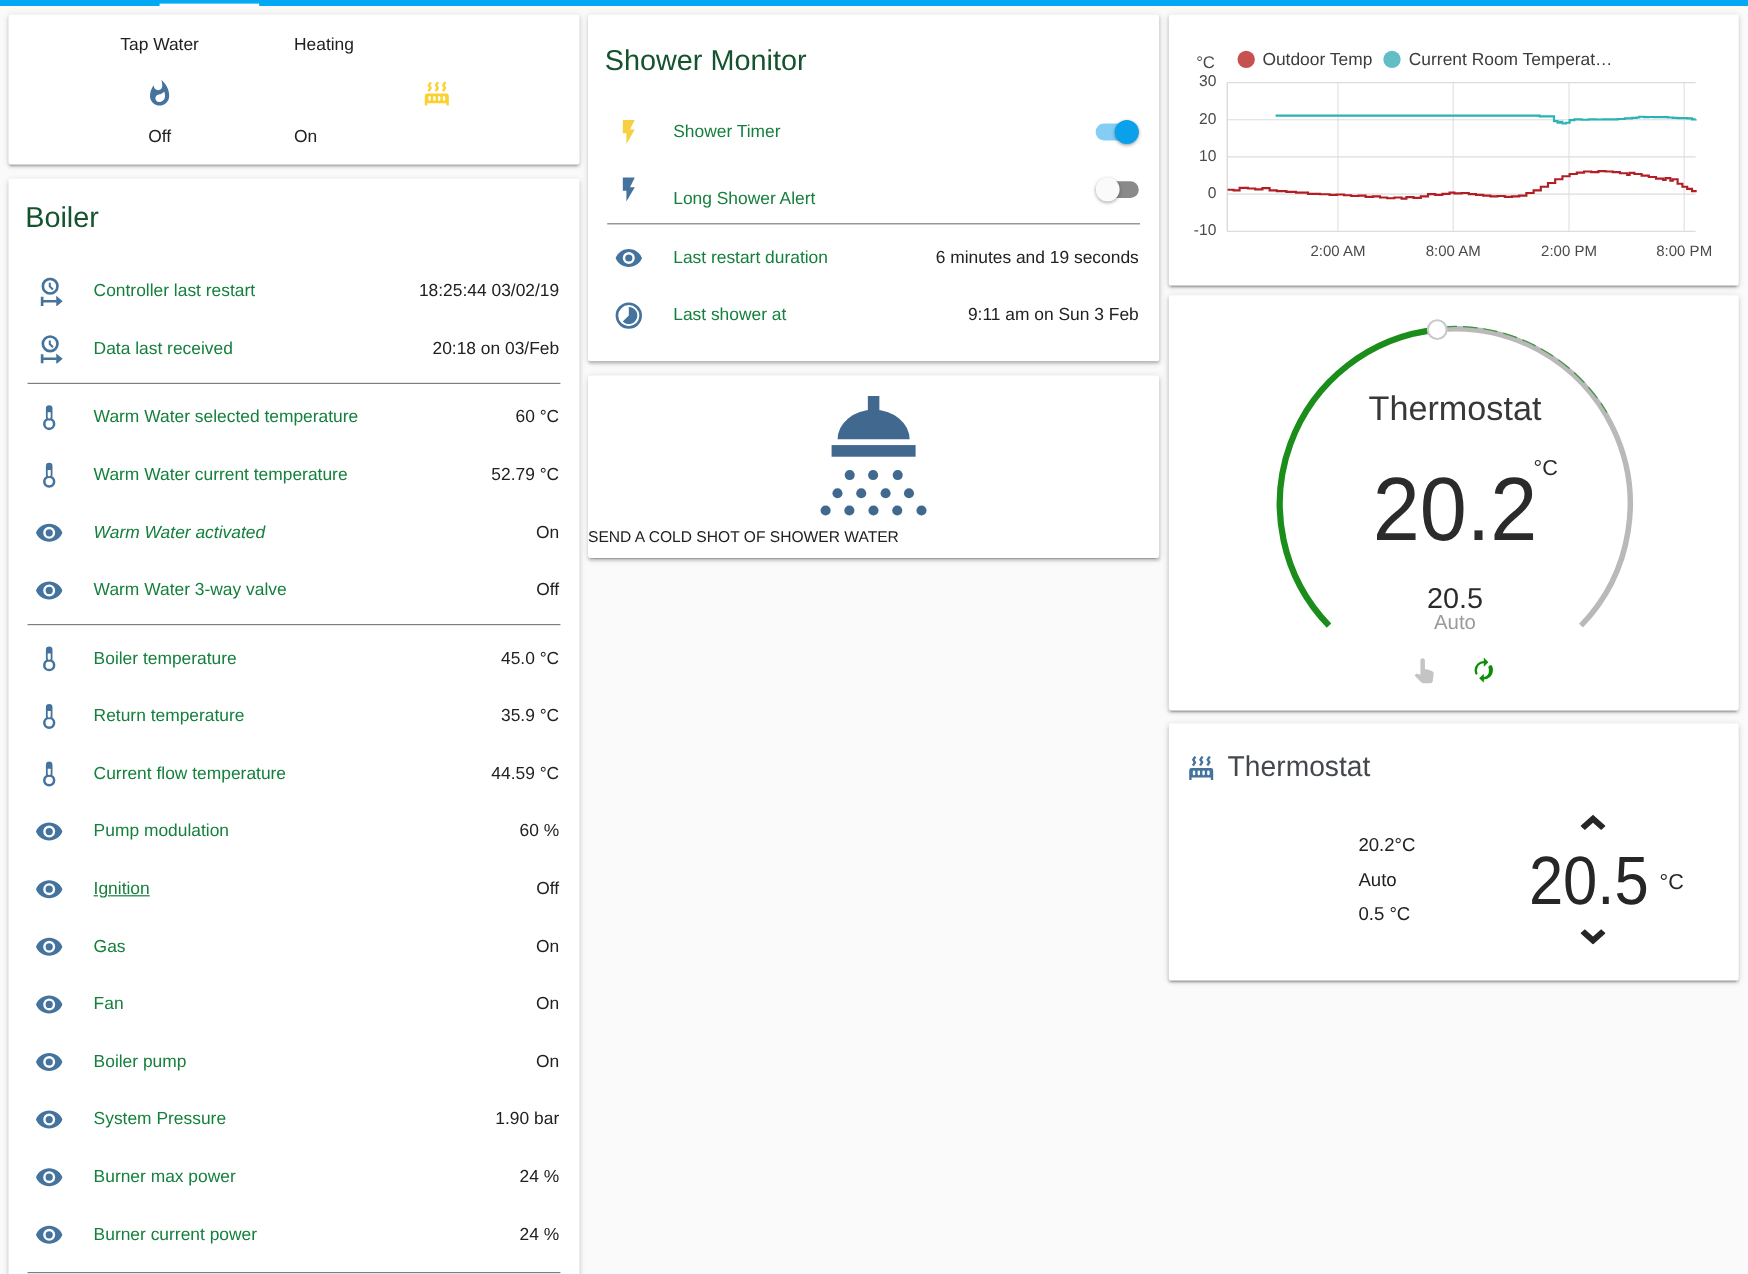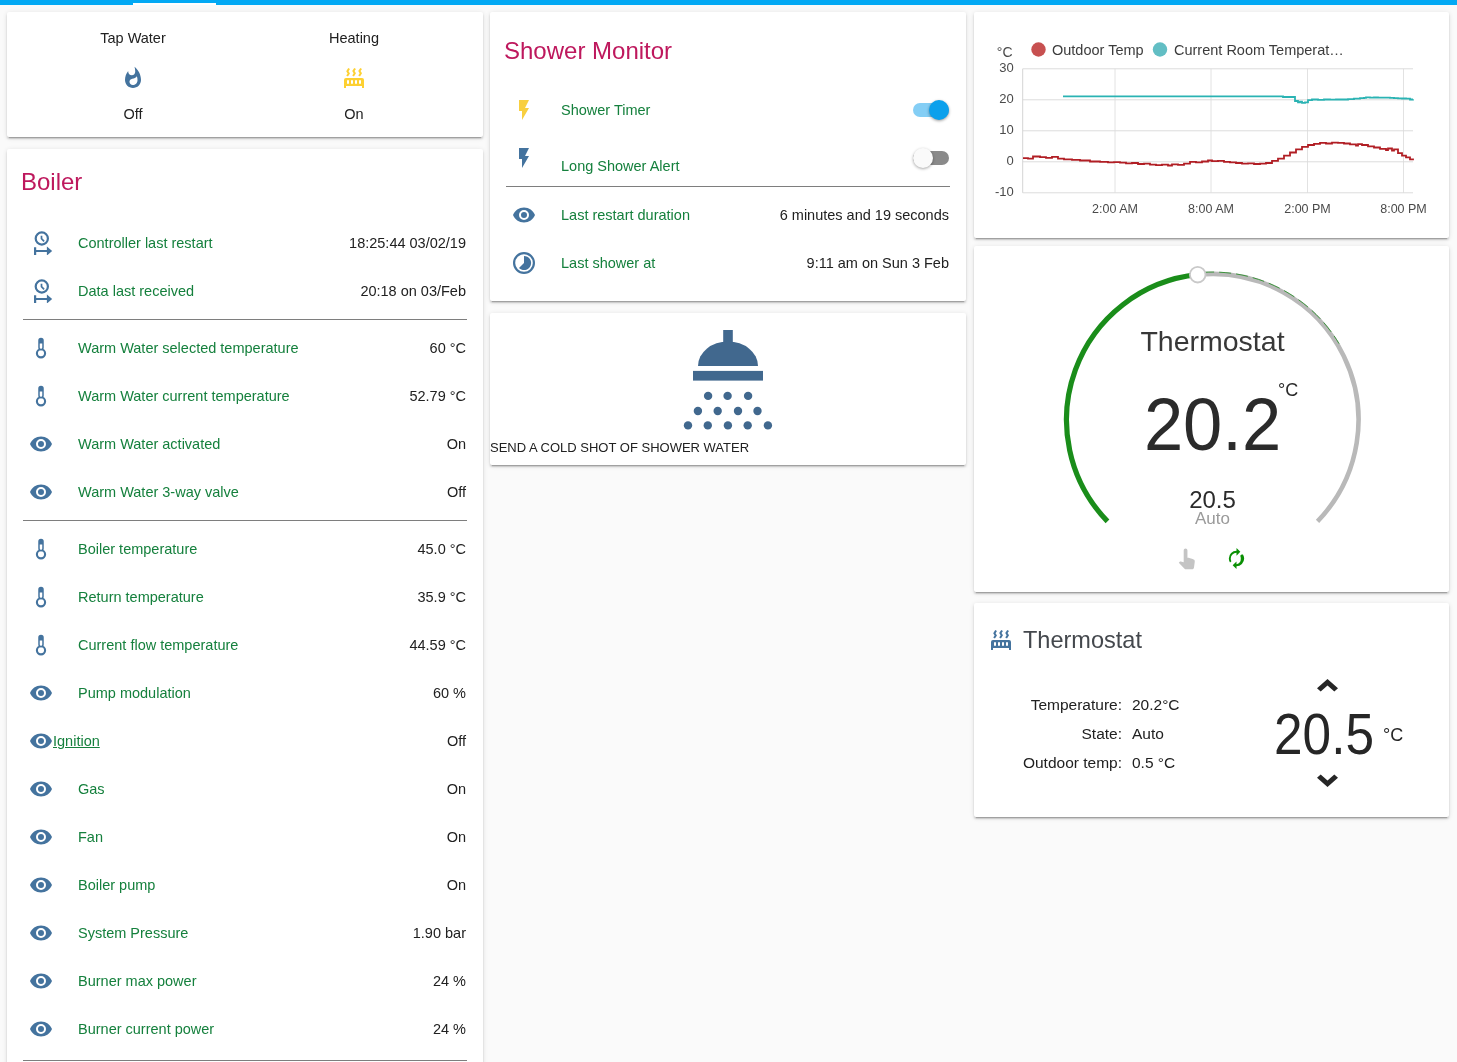--- a/index.html
+++ b/index.html
@@ -9,21 +9,21 @@
   background:#fafafa;
   font-family:"Liberation Sans", sans-serif;
   color:#212121;
 }
 #topbar { position:absolute; left:0; top:0; width:1457px; height:5px; background:#03a9f4; }
 #tabind { position:absolute; left:133px; top:3px; width:83px; height:2px; background:#fff; }
 .card {
   position:absolute; background:#fff; border-radius:2px;
   box-shadow:0 2px 2px 0 rgba(0,0,0,.14), 0 1px 5px 0 rgba(0,0,0,.12), 0 3px 1px -2px rgba(0,0,0,.2);
 }
-.ctitle { font-size:24px; color:#be185d; }
+.ctitle { font-size:24px; color:#14532d; }
 .row { position:absolute; left:22px; right:17px; height:40px; display:flex; align-items:center; }
 .rlabel { font-size:14.5px; color:#15803d; flex:1; white-space:nowrap; }
 .rvalue { font-size:14.5px; color:#212121; text-align:right; white-space:nowrap; }
 .divider { position:absolute; left:16px; right:16px; height:1px; background:#7e7e7e; }
 svg.icon { display:block; }
 
 .toggle { position:relative; width:36px; height:20px; flex:none; }
 .toggle .track { position:absolute; left:0; top:3px; width:36px; height:14px; border-radius:7px; }
 .toggle .knob { position:absolute; top:0; width:20px; height:20px; border-radius:50%; box-shadow:0 1px 3px rgba(0,0,0,.4); }
 .toggle.on .track { background:#84cef5; }
@@ -40,21 +40,21 @@
 <div class="card" style="left:7px; top:12px; width:476px; height:125px;">
   <div style="position:absolute; left:7px; top:0; width:238px; height:125px; text-align:center;">
     <div style="position:absolute; top:18px; width:100%; font-size:14.5px;">Tap Water</div>
     <div style="position:absolute; top:54px; width:100%; height:24px; display:flex; justify-content:center;">
       <svg class="icon" width="24" height="24" viewBox="0 0 24 24">
           <path fill="#44739e" d="M13.5.67s.74 2.65.74 4.8c0 2.06-1.35 3.73-3.41 3.73-2.07 0-3.63-1.67-3.63-3.73l.03-.36C5.21 7.51 4 10.62 4 14c0 4.42 3.58 8 8 8s8-3.58 8-8C20 8.61 17.41 3.8 13.5.67zM11.71 19c-1.78 0-3.22-1.4-3.22-3.14 0-1.62 1.05-2.76 2.81-3.12 1.77-.36 3.6-1.21 4.62-2.58.39 1.29.59 2.65.59 4.04 0 2.65-2.15 4.8-4.8 4.8z"></path>
         </svg>
     </div>
     <div style="position:absolute; top:94px; width:100%; font-size:14.5px;">Off</div>
   </div>
-  <div style="position:absolute; left:228px; top:0; width:238px; height:125px; text-align:center;">
+  <div style="position:absolute; left:238px; top:0; width:238px; height:125px; text-align:left;">
     <div style="position:absolute; top:18px; width:100%; font-size:14.5px;">Heating</div>
     <div style="position:absolute; top:54px; width:100%; height:24px; display:flex; justify-content:center;">
       <svg class="icon" width="24" height="24" viewBox="0 0 24 24">
           <path fill="#fdd032" d="M7.95,3L6.53,5.19L7.95,7.4H7.94L5.95,10.5L4.22,9.6L5.64,7.39L4.22,5.19L6.22,2.09L7.95,3M13.95,2.89L12.53,5.1L13.95,7.3L13.94,7.31L11.95,10.41L10.22,9.5L11.64,7.3L10.22,5.1L12.22,2L13.95,2.89M20,2.89L18.56,5.1L20,7.3V7.31L18,10.41L16.25,9.5L17.67,7.3L16.25,5.1L18.25,2L20,2.89M2,22V14A2,2 0 0,1 4,12H20A2,2 0 0,1 22,14V22H20V20H4V22H2M6,14A1,1 0 0,0 5,15V17A1,1 0 0,0 6,18A1,1 0 0,0 7,17V15A1,1 0 0,0 6,14M10,14A1,1 0 0,0 9,15V17A1,1 0 0,0 10,18A1,1 0 0,0 11,17V15A1,1 0 0,0 10,14M14,14A1,1 0 0,0 13,15V17A1,1 0 0,0 14,18A1,1 0 0,0 15,17V15A1,1 0 0,0 14,14M18,14A1,1 0 0,0 17,15V17A1,1 0 0,0 18,18A1,1 0 0,0 19,17V15A1,1 0 0,0 18,14Z"></path>
         </svg>
     </div>
     <div style="position:absolute; top:94px; width:100%; font-size:14.5px;">On</div>
   </div>
 </div>
 
@@ -100,21 +100,21 @@
           <rect x="10" y="2.4" width="4" height="11.2" rx="2" fill="#fff" stroke="#44739e" stroke-width="1.5"></rect>
           <path d="M10,7.6 V4.4 A2,2 0 0 1 14,4.4 V7.6 Z" fill="#44739e"></path>
         </svg>
         <div class="rlabel" style="margin-left:25px;">Warm Water current temperature</div>
         <div class="rvalue">52.79 °C</div>
       </div>
 <div class="row" style="top:275px;">
         <svg class="icon" width="24" height="24" viewBox="0 0 24 24">
           <path fill="#44739e" d="M12,9A3,3 0 0,0 9,12A3,3 0 0,0 12,15A3,3 0 0,0 15,12A3,3 0 0,0 12,9M12,17A5,5 0 0,1 7,12A5,5 0 0,1 12,7A5,5 0 0,1 17,12A5,5 0 0,1 12,17M12,4.5C7,4.5 2.73,7.61 1,12C2.73,16.39 7,19.5 12,19.5C17,19.5 21.27,16.39 23,12C21.27,7.61 17,4.5 12,4.5Z"></path>
         </svg>
-        <div class="rlabel" style="margin-left:25px;">Warm Water activated</div>
+        <div class="rlabel" style="margin-left:25px;font-style:italic;">Warm Water activated</div>
         <div class="rvalue">On</div>
       </div>
 <div class="row" style="top:323px;">
         <svg class="icon" width="24" height="24" viewBox="0 0 24 24">
           <path fill="#44739e" d="M12,9A3,3 0 0,0 9,12A3,3 0 0,0 12,15A3,3 0 0,0 15,12A3,3 0 0,0 12,9M12,17A5,5 0 0,1 7,12A5,5 0 0,1 12,7A5,5 0 0,1 17,12A5,5 0 0,1 12,17M12,4.5C7,4.5 2.73,7.61 1,12C2.73,16.39 7,19.5 12,19.5C17,19.5 21.27,16.39 23,12C21.27,7.61 17,4.5 12,4.5Z"></path>
         </svg>
         <div class="rlabel" style="margin-left:25px;">Warm Water 3-way valve</div>
         <div class="rvalue">Off</div>
       </div>
 <div class="row" style="top:380px;">
@@ -148,21 +148,21 @@
         <svg class="icon" width="24" height="24" viewBox="0 0 24 24">
           <path fill="#44739e" d="M12,9A3,3 0 0,0 9,12A3,3 0 0,0 12,15A3,3 0 0,0 15,12A3,3 0 0,0 12,9M12,17A5,5 0 0,1 7,12A5,5 0 0,1 12,7A5,5 0 0,1 17,12A5,5 0 0,1 12,17M12,4.5C7,4.5 2.73,7.61 1,12C2.73,16.39 7,19.5 12,19.5C17,19.5 21.27,16.39 23,12C21.27,7.61 17,4.5 12,4.5Z"></path>
         </svg>
         <div class="rlabel" style="margin-left:25px;">Pump modulation</div>
         <div class="rvalue">60 %</div>
       </div>
 <div class="row" style="top:572px;">
         <svg class="icon" width="24" height="24" viewBox="0 0 24 24">
           <path fill="#44739e" d="M12,9A3,3 0 0,0 9,12A3,3 0 0,0 12,15A3,3 0 0,0 15,12A3,3 0 0,0 12,9M12,17A5,5 0 0,1 7,12A5,5 0 0,1 12,7A5,5 0 0,1 17,12A5,5 0 0,1 12,17M12,4.5C7,4.5 2.73,7.61 1,12C2.73,16.39 7,19.5 12,19.5C17,19.5 21.27,16.39 23,12C21.27,7.61 17,4.5 12,4.5Z"></path>
         </svg>
-        <div class="rlabel" style="text-decoration:underline;">Ignition</div>
+        <div class="rlabel" style="margin-left:25px;text-decoration:underline;">Ignition</div>
         <div class="rvalue">Off</div>
       </div>
 <div class="row" style="top:620px;">
         <svg class="icon" width="24" height="24" viewBox="0 0 24 24">
           <path fill="#44739e" d="M12,9A3,3 0 0,0 9,12A3,3 0 0,0 12,15A3,3 0 0,0 15,12A3,3 0 0,0 12,9M12,17A5,5 0 0,1 7,12A5,5 0 0,1 12,7A5,5 0 0,1 17,12A5,5 0 0,1 12,17M12,4.5C7,4.5 2.73,7.61 1,12C2.73,16.39 7,19.5 12,19.5C17,19.5 21.27,16.39 23,12C21.27,7.61 17,4.5 12,4.5Z"></path>
         </svg>
         <div class="rlabel" style="margin-left:25px;">Gas</div>
         <div class="rvalue">On</div>
       </div>
 <div class="row" style="top:668px;">
@@ -332,21 +332,20 @@
     </div>
 </div>
 
 <div class="card" style="left:974px; top:603px; width:475px; height:214px;">
   <div style="position:absolute; left:15px; top:23px; display:flex; align-items:center;">
     <svg class="icon" width="24" height="24" viewBox="0 0 24 24">
         <path fill="#44739e" d="M7.95,3L6.53,5.19L7.95,7.4H7.94L5.95,10.5L4.22,9.6L5.64,7.39L4.22,5.19L6.22,2.09L7.95,3M13.95,2.89L12.53,5.1L13.95,7.3L13.94,7.31L11.95,10.41L10.22,9.5L11.64,7.3L10.22,5.1L12.22,2L13.95,2.89M20,2.89L18.56,5.1L20,7.3V7.31L18,10.41L16.25,9.5L17.67,7.3L16.25,5.1L18.25,2L20,2.89M2,22V14A2,2 0 0,1 4,12H20A2,2 0 0,1 22,14V22H20V20H4V22H2M6,14A1,1 0 0,0 5,15V17A1,1 0 0,0 6,18A1,1 0 0,0 7,17V15A1,1 0 0,0 6,14M10,14A1,1 0 0,0 9,15V17A1,1 0 0,0 10,18A1,1 0 0,0 11,17V15A1,1 0 0,0 10,14M14,14A1,1 0 0,0 13,15V17A1,1 0 0,0 14,18A1,1 0 0,0 15,17V15A1,1 0 0,0 14,14M18,14A1,1 0 0,0 17,15V17A1,1 0 0,0 18,18A1,1 0 0,0 19,17V15A1,1 0 0,0 18,14Z"></path>
       </svg>
     <span style="font-size:24px; color:#44484d; margin-left:10px; transform:scaleX(.98); transform-origin:left center; display:inline-block;">Thermostat</span>
   </div>
-  <div style="position:absolute; left:0; top:87px; width:148px; text-align:right; font-size:15.5px; line-height:29px;">Temperature:<br>State:<br>Outdoor temp:</div>
   <div style="position:absolute; left:158px; top:87px; font-size:15.5px; line-height:29px;">20.2°C<br>Auto<br>0.5 °C</div>
   <div style="position:absolute; left:270px; top:103px; width:160px; text-align:center; font-size:57px; line-height:57px; color:#262626; transform:scaleX(.90);">20.5</div>
   <div style="position:absolute; left:409px; top:122px; font-size:18px; color:#262626;">°C</div>
   <svg style="position:absolute; left:343px; top:76px;" width="21" height="13" viewBox="0 0 21 13">
       <polygon fill="#262626" points="0,9.3 10.5,0 21,9.3 17.3,12.6 10.5,6.6 3.7,12.6"></polygon>
     </svg>
   <svg style="position:absolute; left:343px; top:171px;" width="21" height="13" viewBox="0 0 21 13">
       <polygon fill="#262626" points="0,3.7 3.7,0.4 10.5,6.4 17.3,0.4 21,3.7 10.5,13"></polygon>
     </svg>
 </div>

